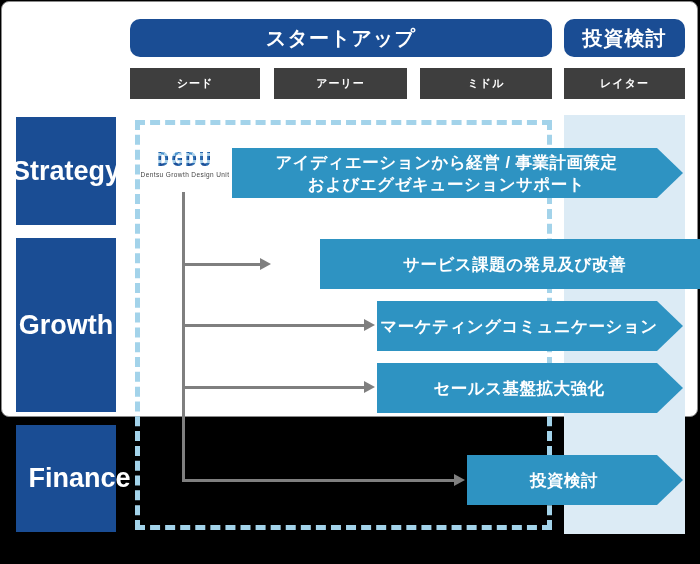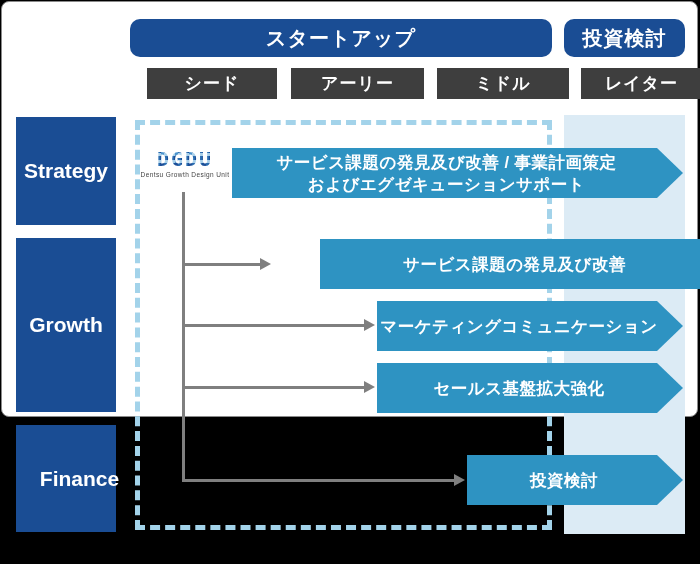--- a/index.html
+++ b/index.html
@@ -21,21 +21,21 @@
     font-size:20px; font-weight:bold; letter-spacing:1px;
   }
   .hdr-startup { left:128px; top:17px; width:422px; }
   .hdr-enterprise { left:562px; top:17px; width:121px; }
 
   
   .stage {
     position:absolute; top:66px; height:31px;
     background:var(--stage-gray,#3e3e3e); color:#fff;
     display:flex; align-items:center; justify-content:center;
-    font-size:17px; font-weight:bold; letter-spacing:1px;margin-left:17px;
+    font-size:11px; font-weight:bold; letter-spacing:1px;
   }
   .st1 { left:128px; width:130px; }
   .st2 { left:272px; width:133px; }
   .st3 { left:418px; width:132px; }
   .st4 { left:562px; width:121px; }
 
   
   .later-col {
     position:absolute; left:562px; top:113px; width:121px; height:419px;
     background:var(--later-column-bg,#dcebf5);
@@ -45,21 +45,21 @@
   .dashed-area {
     position:absolute; left:133px; top:118px; width:417px; height:410px;
     border:5px dashed var(--dashed-border,#a3d3ea);
   }
 
   
   .cat {
     position:absolute; left:14px; width:100px;
     background:var(--primary-blue,#1a4d94); color:#fff;
     display:flex; align-items:center; justify-content:center;
-    font-size:21px; font-weight:600;
+    font-size:27px; font-weight:600;
   }
   .cat-strategy { top:115px; height:108px; }
   .cat-growth   { top:236px; height:174px; }
   .cat-finance  { top:423px; height:107px;padding-left:27px; }
 
   
   .vline {
     position:absolute; left:180px; top:190px; width:3px; height:290px;
     background:var(--connector-gray,#7f7f7f);
   }
@@ -147,21 +147,21 @@
     </div>
 
     <div class="vline"></div>
     <div class="branch br1"></div>
     <div class="branch br2"></div>
     <div class="branch br3"></div>
     <div class="branch br4"></div>
 
     <div class="banner b1">
       <div>
-        <span>サービス課題の発見及び改善 / 事業計画策定</span><br>
+        <span>アイディエーションから経営 / 事業計画策定</span><br>
         <span>およびエグゼキューションサポート</span>
       </div>
     </div>
     <div class="banner b2">
       <span>サービス課題の発見及び改善</span>
     </div>
     <div class="banner b3">
       <span>マーケティングコミュニケーション</span>
     </div>
     <div class="banner b4">

